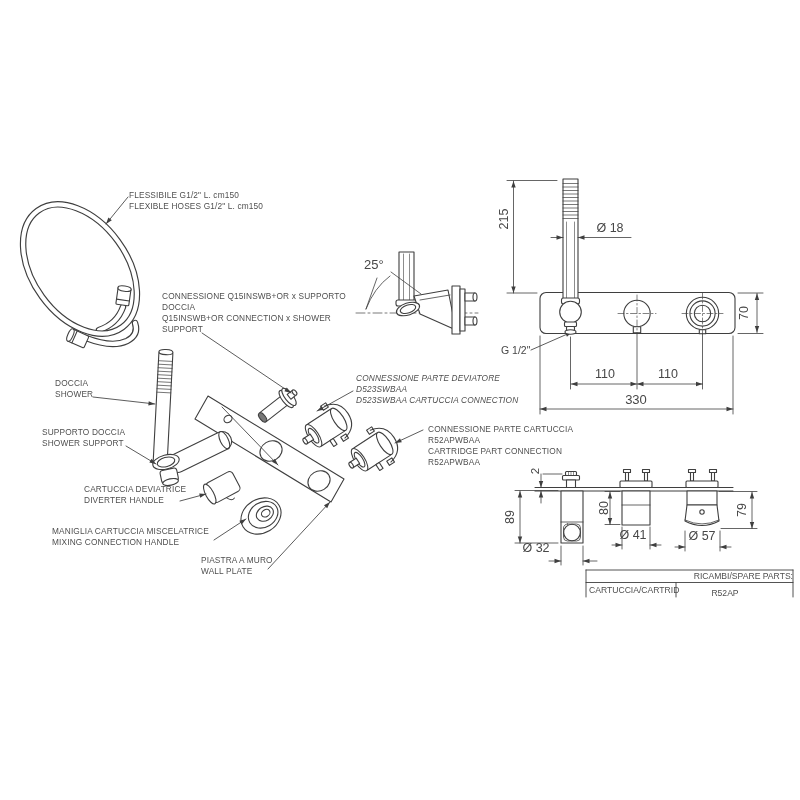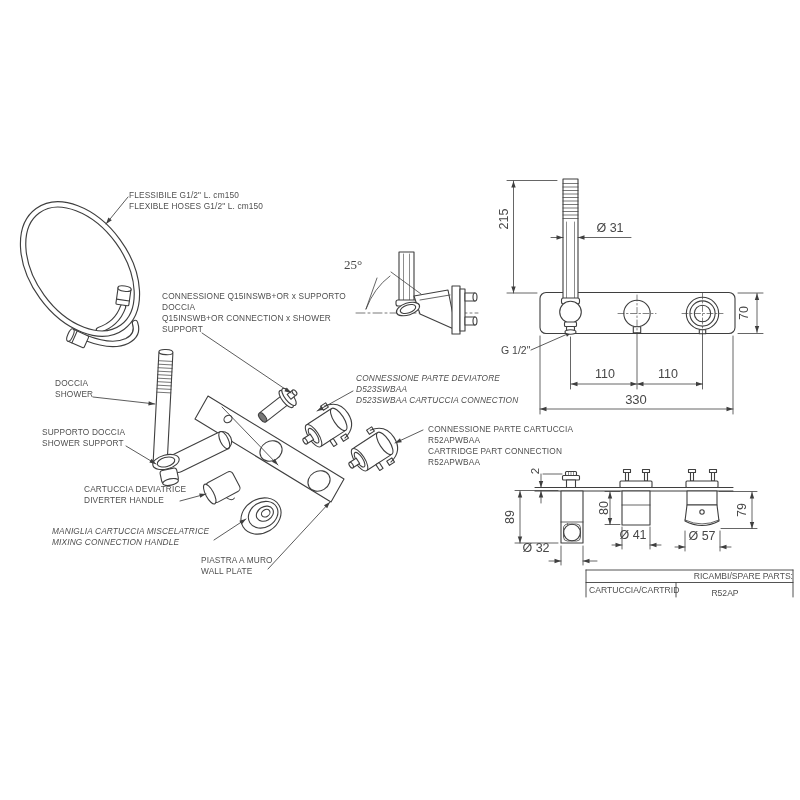--- a/index.html
+++ b/index.html
@@ -295,43 +295,43 @@
   <div>SHOWER</div>
 </div>
 <div class="lbl" style="left:42px;top:427px;">
   <div>SUPPORTO DOCCIA</div>
   <div>SHOWER SUPPORT</div>
 </div>
 <div class="lbl" style="left:84px;top:484px;">
   <div>CARTUCCIA DEVIATRICE</div>
   <div>DIVERTER HANDLE</div>
 </div>
-<div class="lbl" style="left:52px;top:526px;font-style:italic;">
+<div class="lbl" style="left:52px;top:526px;">
   <div>MANIGLIA CARTUCCIA MISCELATRICE</div>
   <div>MIXING CONNECTION HANDLE</div>
 </div>
 <div class="lbl" style="left:201px;top:555px;">
   <div>PIASTRA A MURO</div>
   <div>WALL PLATE</div>
 </div>
 <div class="lbl" style="left:356px;top:373px;font-style:italic;">
   <div>CONNESSIONE PARTE DEVIATORE</div>
   <div>D523SWBAA</div>
   <div>D523SWBAA CARTUCCIA CONNECTION</div>
 </div>
 <div class="lbl" style="left:428px;top:424px;">
   <div>CONNESSIONE PARTE CARTUCCIA</div>
   <div>R52APWBAA</div>
   <div>CARTRIDGE PART CONNECTION</div>
   <div>R52APWBAA</div>
 </div>
 
-<div class="dim" style="left:344px;top:257px;font-size:13px;font-family:Liberation Serif, serif;">25°</div>
+<div class="dim" style="left:364px;top:257px;font-size:13px;">25°</div>
 <div class="dim rot" style="left:490px;top:212px;width:28px;">215</div>
-<div class="dim" style="left:590px;top:221px;width:40px;">Ø 31</div>
+<div class="dim" style="left:590px;top:221px;width:40px;">Ø 18</div>
 <div class="dim rot" style="left:731px;top:306px;width:26px;">70</div>
 <div class="dim" style="left:501px;top:344px;font-size:10.5px;">G 1/2"</div>
 <div class="dim" style="left:591px;top:367px;width:28px;">110</div>
 <div class="dim" style="left:654px;top:367px;width:28px;">110</div>
 <div class="dim" style="left:616px;top:392px;width:40px;font-size:13px;">330</div>
 
 <div class="dim rot" style="left:525px;top:465px;width:20px;font-size:11.5px;">2</div>
 <div class="dim rot" style="left:496px;top:510px;width:28px;">89</div>
 <div class="dim" style="left:516px;top:541px;width:40px;">Ø 32</div>
 <div class="dim rot" style="left:590px;top:501px;width:28px;">80</div>

